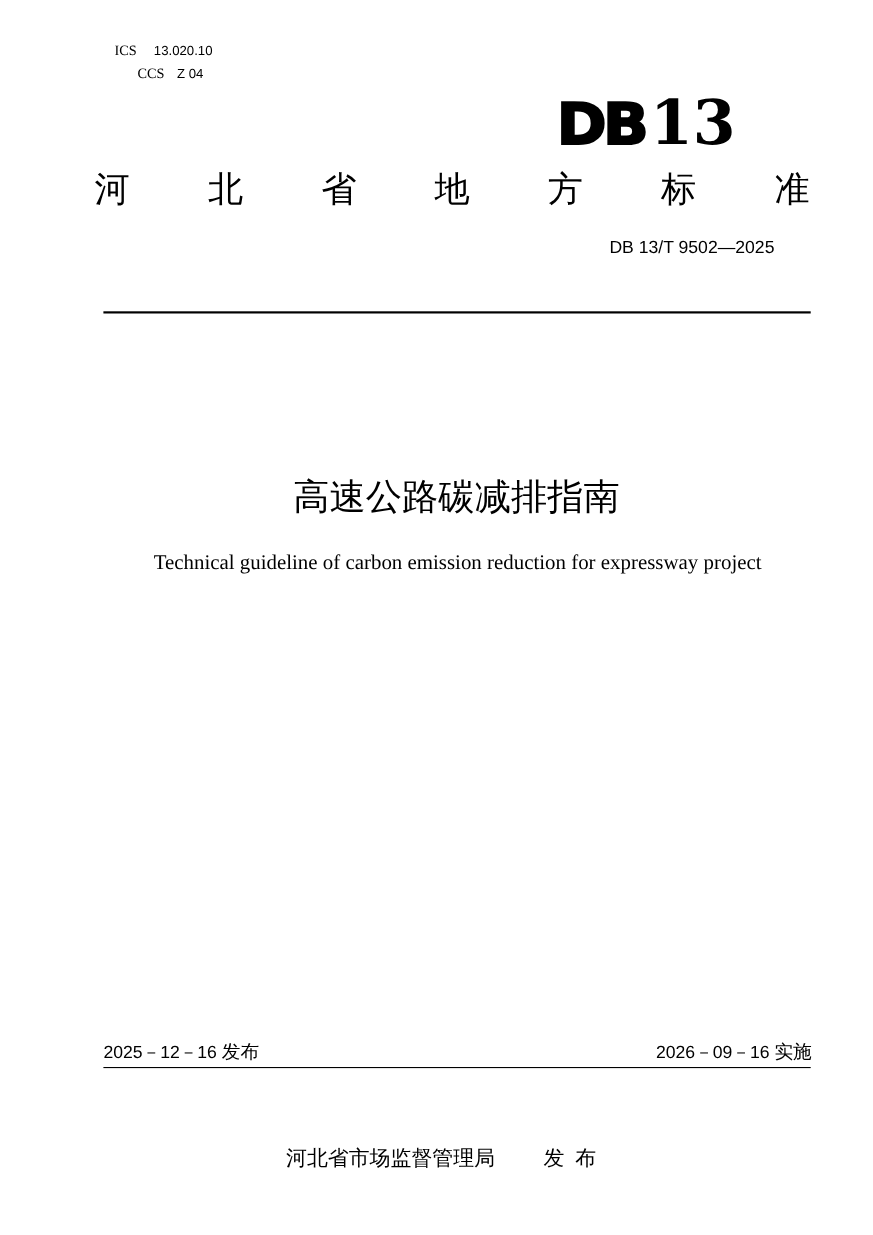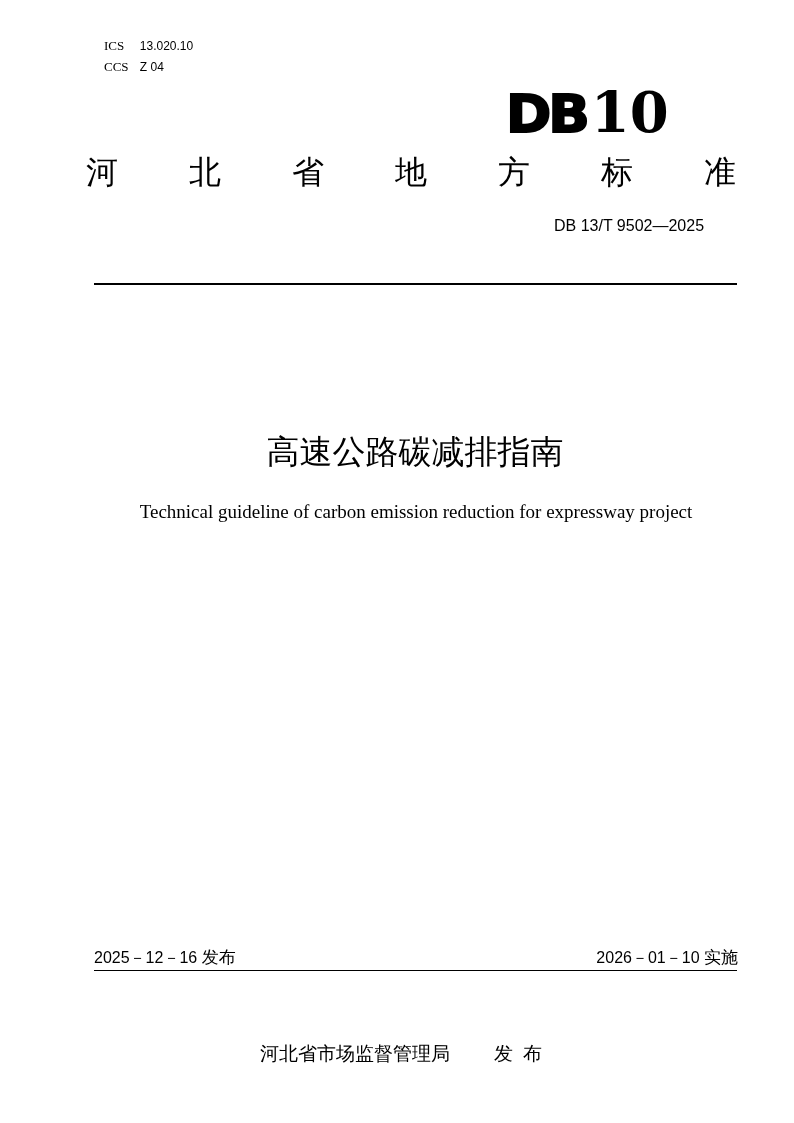--- a/index.html
+++ b/index.html
@@ -27,21 +27,21 @@
       font-family: "Liberation Serif", serif;
       font-size: 13px;
       display: inline-block;
       width: 32px;
     }
     .classif .v {
       font-family: "Liberation Sans", sans-serif;
       font-size: 12px;
     }
     #ics-line { top: 39px; }
-    #ccs-line { top: 60px; }
+    #ccs-line { top: 60px; margin-left: 21px; }
 
     .db-logo {
       left: 508px;
       top: 82px;
       height: 60px;
       white-space: nowrap;
       line-height: 60px;
     }
     .db-logo .db {
       font-family: "DejaVu Sans", sans-serif;
@@ -132,21 +132,21 @@
 <div class="abs classif" id="ics-line">
   <span class="k">ICS</span>
   <span class="v">13.020.10</span>
 </div>
 <div class="abs classif" id="ccs-line">
   <span class="k">CCS</span>
   <span class="v">Z 04</span>
 </div>
 
 <div class="abs db-logo">
-  <span class="db">DB</span><span class="num">10</span>
+  <span class="db">DB</span><span class="num">13</span>
 </div>
 
 <div class="abs std-title">
   <span>河</span>
   <span>北</span>
   <span>省</span>
   <span>地</span>
   <span>方</span>
   <span>标</span>
   <span>准</span>
@@ -157,21 +157,21 @@
 <div class="abs rule" id="top-rule"></div>
 
 <div class="abs doc-title-cn">高速公路碳减排指南</div>
 <div class="abs doc-title-en">Technical guideline of carbon emission reduction for expressway project</div>
 
 <div class="abs date" id="issue-date">
   <span>2025－12－16</span>
   <span class="cn">发布</span>
 </div>
 <div class="abs date" id="impl-date">
-  <span>2026－01－10</span>
+  <span>2026－09－16</span>
   <span class="cn">实施</span>
 </div>
 
 <div class="abs rule" id="bottom-rule"></div>
 
 <div class="abs publisher">
   <span>河北省市场监督管理局</span>
   <span class="issue">发布</span>
 </div>
 

